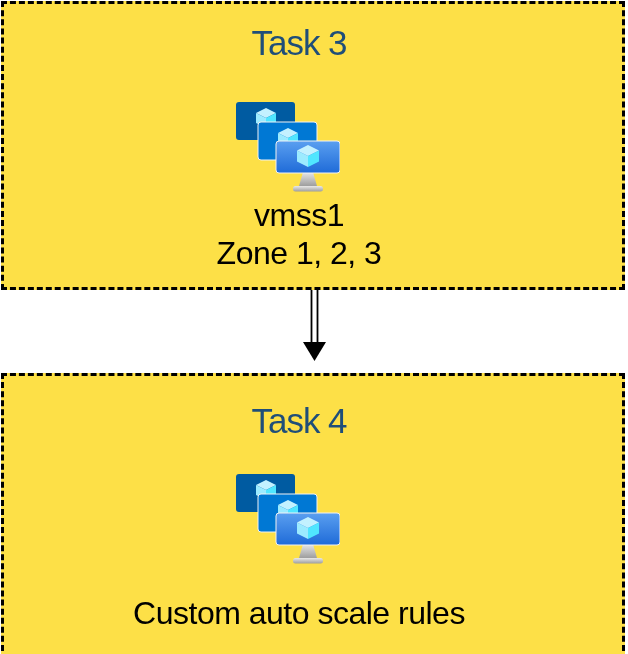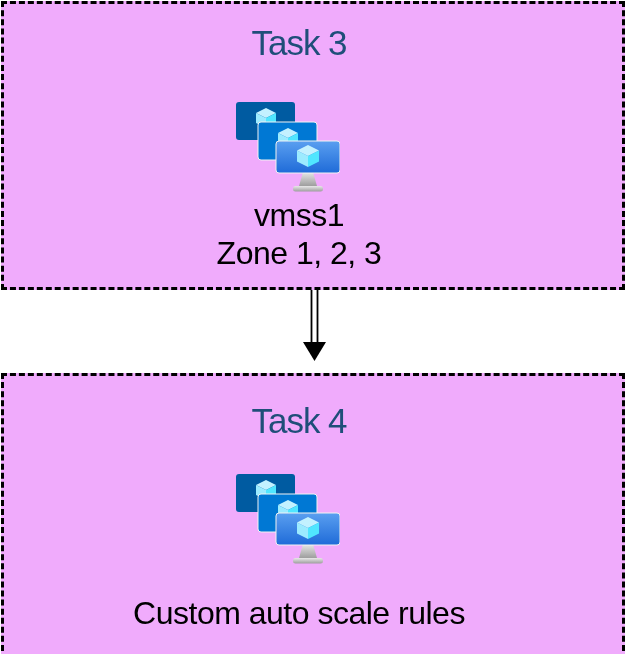--- a/index.html
+++ b/index.html
@@ -4,21 +4,21 @@
 <style>
   html,body { margin:0; padding:0; }
   body {
     width:628px; height:654px; position:relative;
     background:#ffffff;
     font-family:"Liberation Sans","DejaVu Sans",sans-serif;
     overflow:hidden;
   }
   .task-box {
     position:absolute; left:1px; width:624px;
-    background:#f0abfc;
+    background:#fde047;
     border:3px dashed #000000;
     box-sizing:border-box;
   }
   #box-task3 { top:1px;   height:289px; }
   #box-task4 { top:373px; height:296px; }
 
   .box-title {
     position:absolute; left:-14px; width:100%;
     text-align:center;
     font-size:35px; line-height:38px; letter-spacing:-1px;

